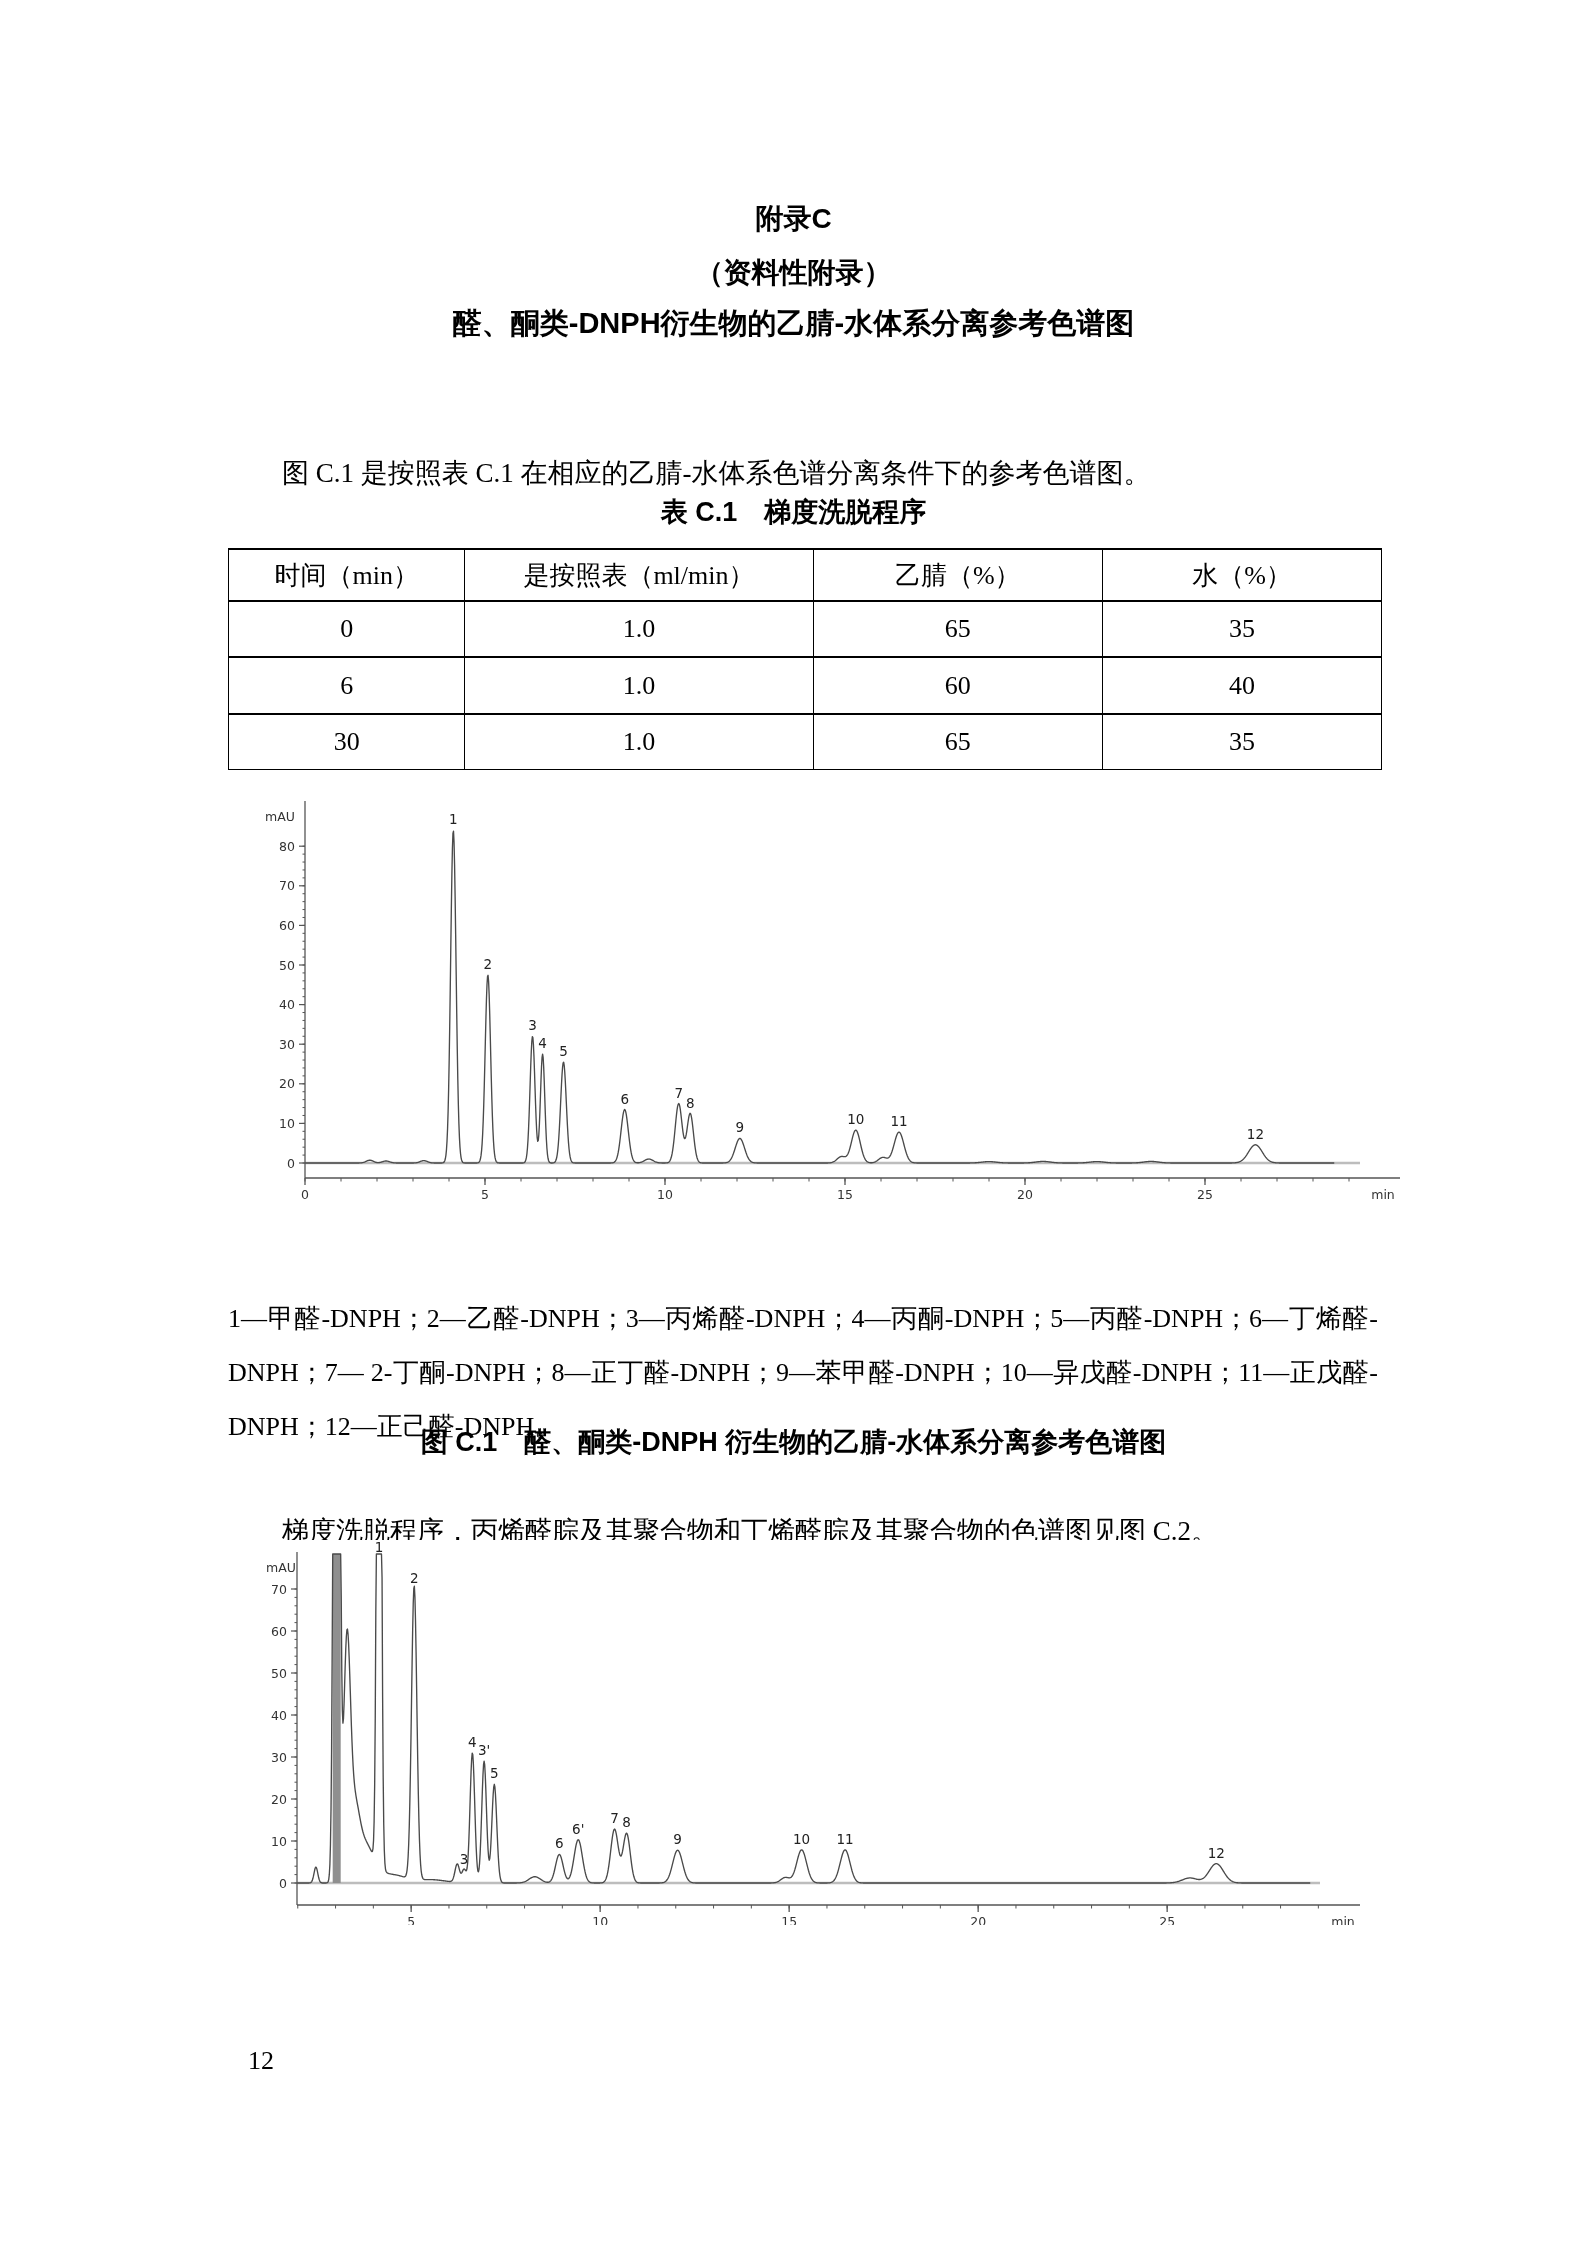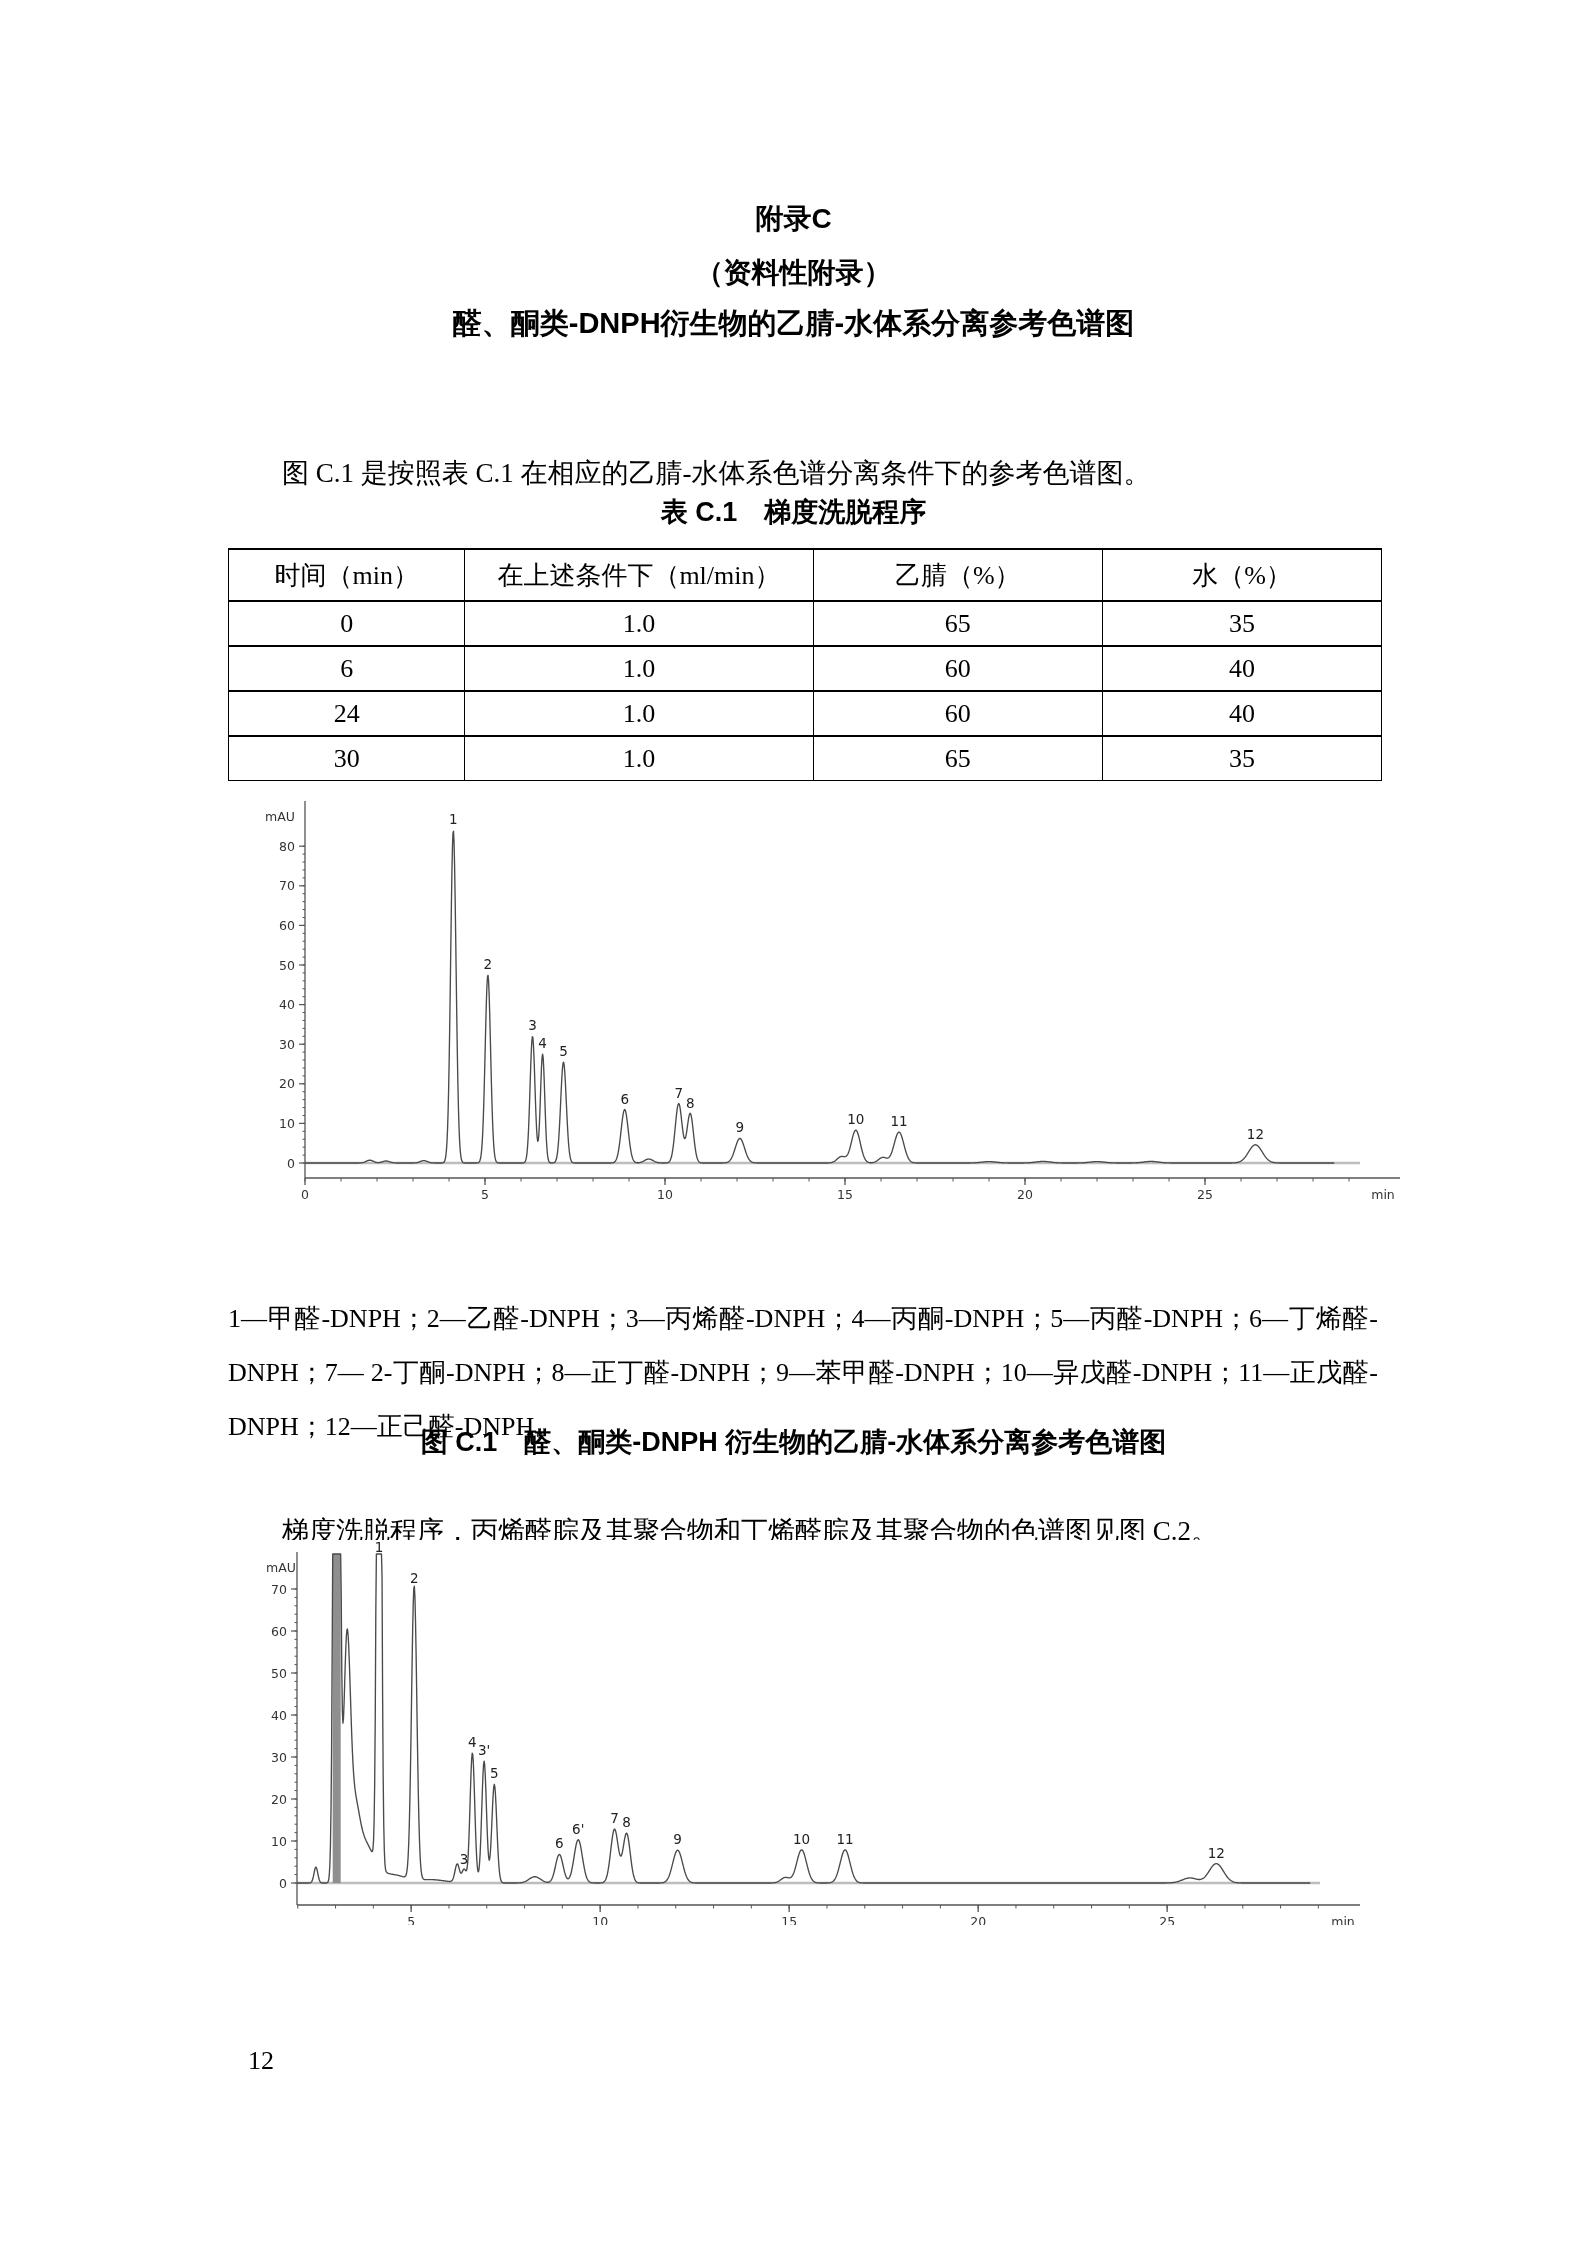--- a/index.html
+++ b/index.html
@@ -60,40 +60,34 @@
   <table class="grad">
     <colgroup>
         <col class="c1">
         <col class="c2">
         <col class="c3">
         <col class="c4">
       </colgroup>
     <thead>
         <tr id="grad-head">
           <th>时间（min）</th>
-          <th>在上述条件下（ml/min）</th>
+          <th>是按照表（ml/min）</th>
           <th>乙腈（%）</th>
           <th>水（%）</th>
         </tr>
       </thead>
     <tbody id="grad-body">
         <tr>
           <td>0</td>
           <td>1.0</td>
           <td>65</td>
           <td>35</td>
         </tr>
         <tr>
           <td>6</td>
-          <td>1.0</td>
-          <td>60</td>
-          <td>40</td>
-        </tr>
-        <tr>
-          <td>24</td>
           <td>1.0</td>
           <td>60</td>
           <td>40</td>
         </tr>
         <tr>
           <td>30</td>
           <td>1.0</td>
           <td>65</td>
           <td>35</td>
         </tr>

